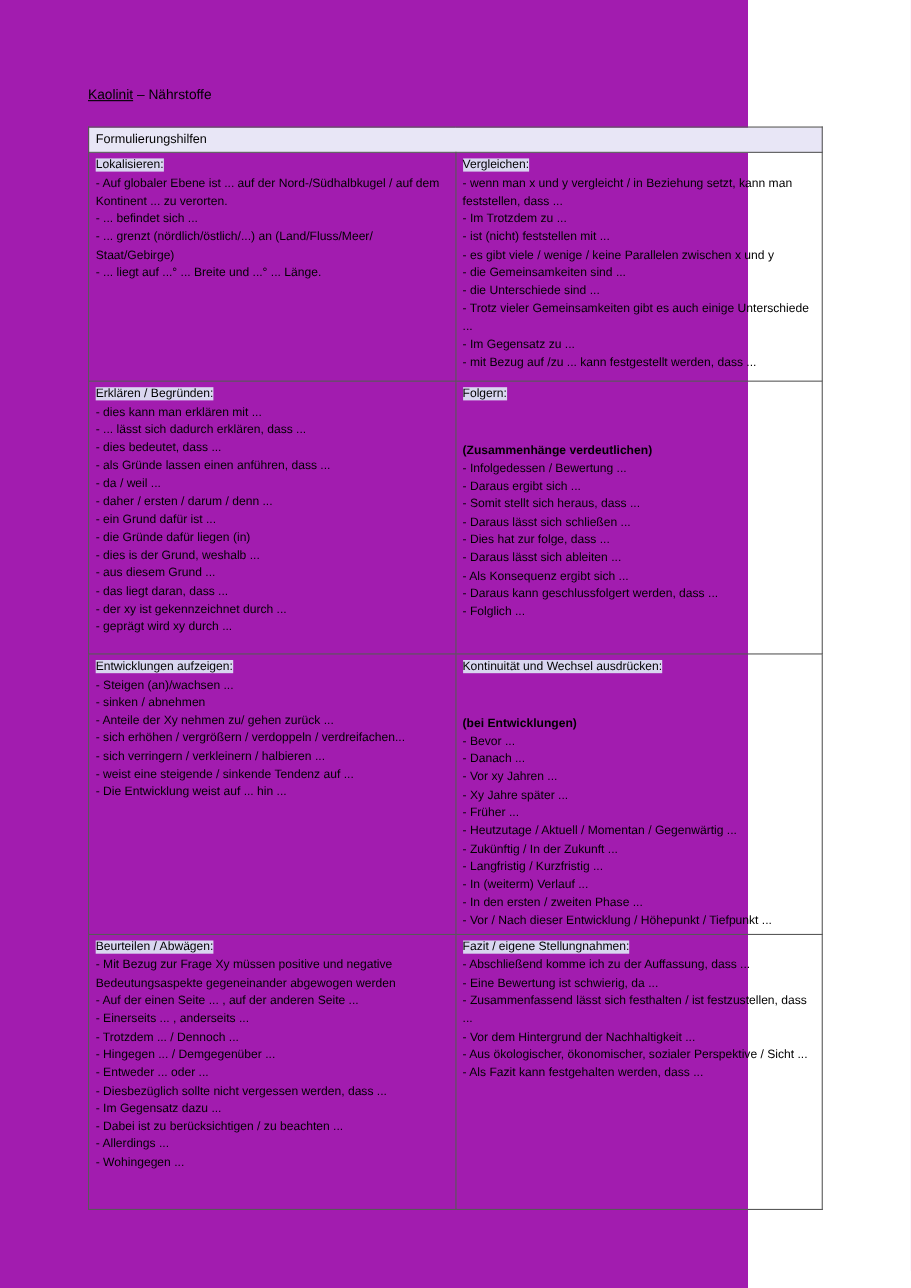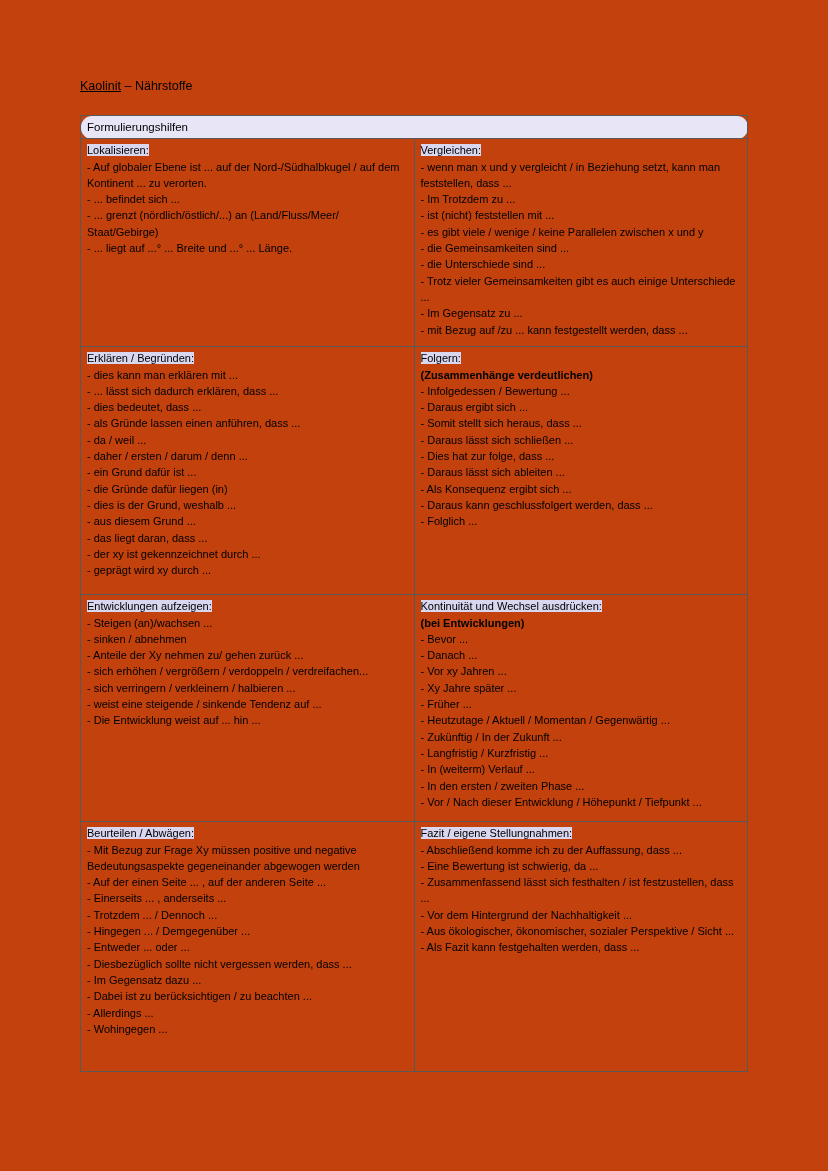--- a/index.html
+++ b/index.html
@@ -4,21 +4,21 @@
 <style>
   * { margin: 0; padding: 0; box-sizing: border-box; }
   html, body { background: #ffffff; }
   body {
     width: 828px; height: 1171px;
     font-family: "Liberation Sans", sans-serif;
     color: #000000;
     position: relative;
     overflow: hidden;
   }
-  .page { position: absolute; left: 0; top: 0; width: 828px; height: 1171px; background: #c2410c; }
+  .page { position: absolute; left: 0; top: 0; width: 680px; height: 1171px; background: #a21caf; }
   .title {
     position: absolute; left: 80px; top: 79px;
     font-size: 12.5px; font-weight: normal; white-space: nowrap;
   }
   .title .u { text-decoration: underline; }
   table.tbl {
     position: absolute; left: 80px; top: 115px; width: 668px;
     border-collapse: collapse; table-layout: fixed;
     font-size: 11px; line-height: 16.3px;
   }
@@ -27,29 +27,28 @@
     vertical-align: top;
     padding: 3px 6px 4px 6px;
     width: 334px;
     word-wrap: break-word;
   }
   tr.hdr-row td {
     background: #e8e6f6;
     height: 22px;
     padding: 3px 6px;
     font-size: 11.5px;
-    border-radius: 11px;
   }
   #rows tr:nth-child(1) td { height: 208px; }
   #rows tr:nth-child(2) td { height: 248px; }
   #rows tr:nth-child(3) td { height: 227px; }
   #rows tr:nth-child(4) td { height: 250px; }
   .heading { font-weight: normal; }
   .heading .hl { background: #d9d6f0; }
-  .subheading { font-weight: bold; }
+  .subheading { font-weight: bold; margin-top: 35px; }
   .line { font-weight: normal; }
 </style>
 </head>
 <body>
 
 <div class="page">
 
   <div class="title"><span class="u">Kaolinit</span><span> – Nährstoffe</span></div>
 
   <table class="tbl">

